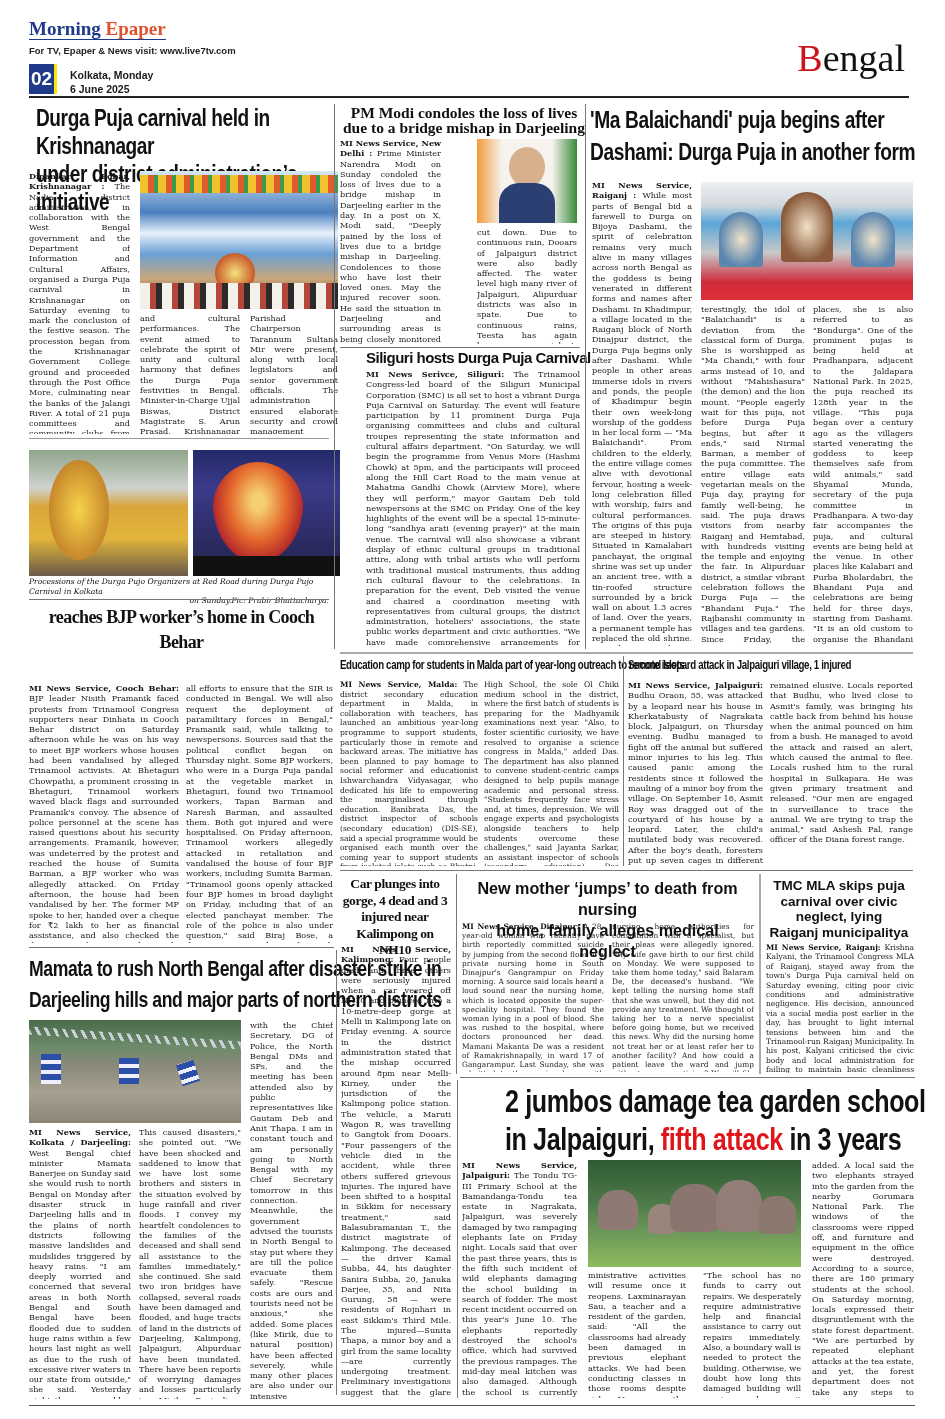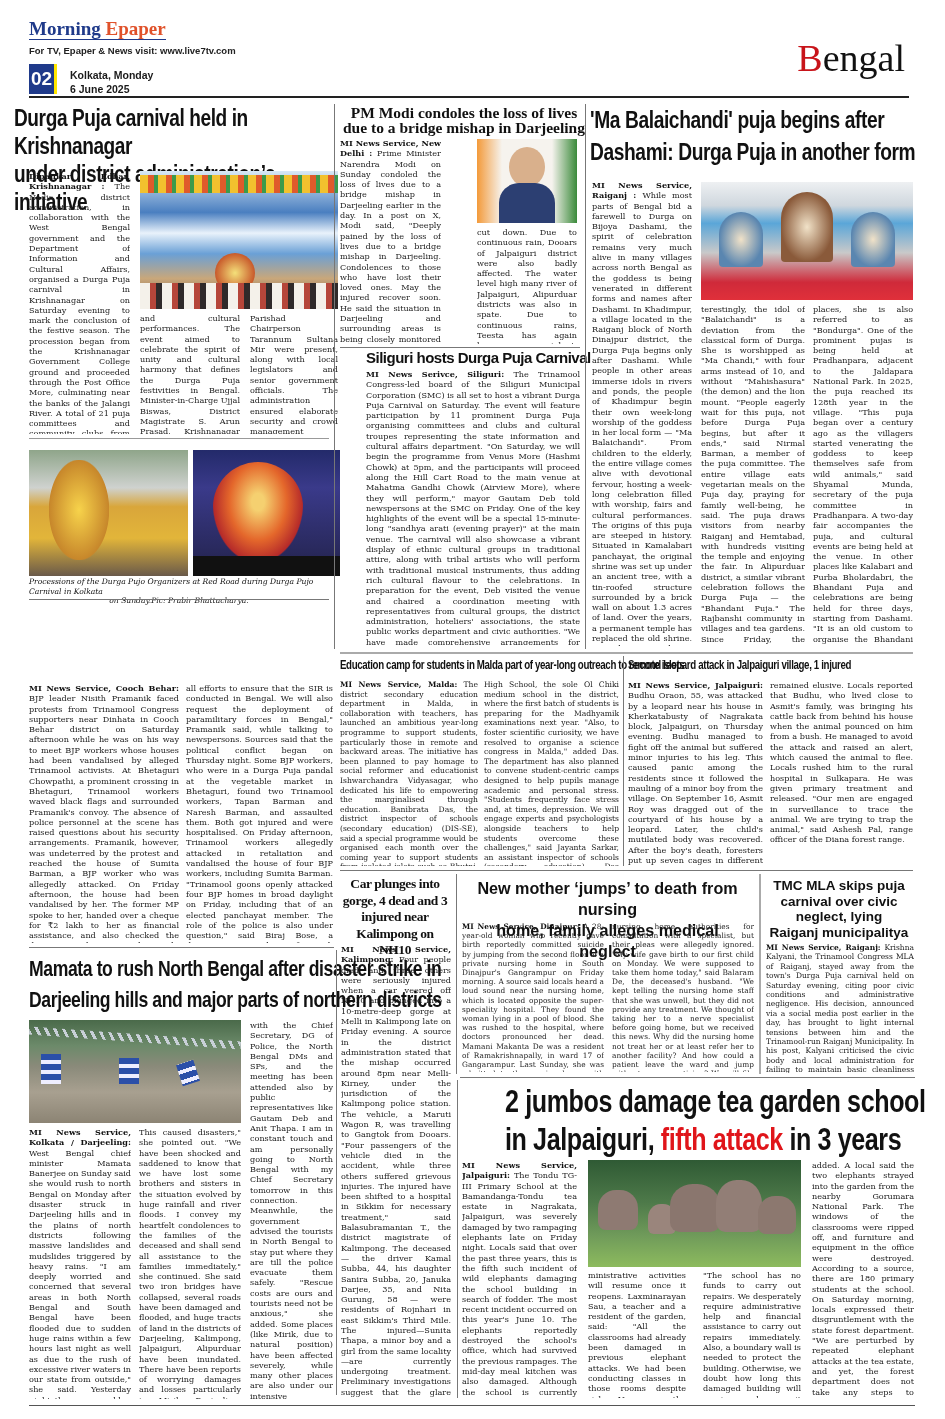--- a/index.html
+++ b/index.html
@@ -28,21 +28,21 @@
 <div class="abs mast-title"><span>Morning</span> <span class="acc">Epaper</span></div>
 <div class="abs mast-sub">For TV, Epaper &amp; News visit: www.live7tv.com</div>
 <div class="abs pg-no">02</div>
 <div class="abs dateline">
     <div>Kolkata, Monday</div>
     <div>6 June 2025</div>
   </div>
 <div class="abs section"><span class="acc">B</span><span>engal</span></div>
 <div class="abs rule" style="left:29px;top:96px;width:880px;height:1.5px"></div>
 
-<div class="abs" style="left:14px;top:104px;width:300px">
+<div class="abs" style="left:36px;top:104px;width:300px">
   <div class="hl" style="font-size:23px;line-height:28px;font-family:'Liberation Sans',sans-serif;transform:scaleX(0.83);width:370px">
     <div>Durga Puja carnival held in Krishnanagar</div>
     <div>under district administration’s initiative</div>
   </div>
 </div>
 <div class="abs body" style="left:29px;top:171px;width:101px;height:263px"><b>Dipankar Edbar, Krishnanagar :</b> <span>The Nadia district administration, in collaboration with the West Bengal government and the Department of Information and Cultural Affairs, organised a Durga Puja carnival in Krishnanagar on Saturday evening to mark the conclusion of the festive season. The procession began from the Krishnanagar Government College ground and proceeded through the Post Office More, culminating near the banks of the Jalangi River. A total of 21 puja committees and community clubs from across the city participated in the event, carrying their idols and tableaux in a colourful display of art and devotion, said Nadia DICO Subhamoy Mitra. The carnival drew large crowds as residents lined the streets to witness the decorated idols, music,</span></div>
 <div class="abs photo" style="left:140px;top:171px;width:198px;height:138px;background:linear-gradient(180deg,#d9e8f5 0%,#4a7fc0 30%,#e9f2fb 45%,#6aa0d6 60%,#c9a77a 78%,#6b5448 100%)">
   <div style="position:absolute;left:0;top:4px;width:100%;height:18px;background:repeating-linear-gradient(90deg,#f2c12e 0 8px,#e05a2b 8px 14px,#3c9a4b 14px 18px)"></div>
   <div style="position:absolute;left:75px;top:82px;width:40px;height:40px;border-radius:50%;background:radial-gradient(circle,#f4e07a,#c85a2b 70%)"></div>
   <div style="position:absolute;left:0;bottom:0;width:100%;height:26px;background:repeating-linear-gradient(90deg,#f4f1ea 0 10px,#b5463a 10px 16px,#2f2a2a 16px 22px)"></div>
@@ -52,21 +52,21 @@
 <div class="abs rule" style="left:29px;top:438px;width:300px;height:1px;background:#999"></div>
 <div class="abs photo" style="left:29px;top:450px;width:159px;height:126px;background:linear-gradient(180deg,#8fa58a 0%,#cfd2cf 30%,#d9a63a 45%,#e2b53a 70%,#6a5a4a 100%)">
   <div style="position:absolute;left:20px;top:10px;width:60px;height:100px;background:radial-gradient(ellipse,#f7d34b,#c7872b 70%,transparent 72%)"></div>
 </div>
 <div class="abs photo" style="left:193px;top:450px;width:147px;height:126px;background:linear-gradient(180deg,#232a6a 0%,#3a3a8a 30%,#22224a 100%)">
   <div style="position:absolute;left:20px;top:12px;width:90px;height:100px;border-radius:45px 45px 6px 6px;background:radial-gradient(ellipse at 50% 40%,#f5d070 10%,#e4672b 45%,#b52a2a 70%,transparent 72%)"></div>
   <div style="position:absolute;left:0;bottom:0;width:100%;height:20px;background:#111"></div>
 </div>
 <div class="abs caption" style="left:29px;top:577px;width:300px">
   <div>Processions of the Durga Pujo Organizers at Red Road during Durga Pujo Carnival in Kolkata</div>
-  <div style="display:flex;justify-content:center">
+  <div style="display:flex;justify-content:flex-end">
       <span>on Sunday.</span>
       <span>Pic: Prabir Bhattacharya.</span>
     </div>
 </div>
 <div class="abs rule" style="left:29px;top:599px;width:300px;height:1px;background:#777"></div>
 
 <div class="vr abs" style="left:334px;top:104px;height:545px"></div>
 
 <div class="abs hl-c" style="left:340px;top:105px;width:248px;font-family:'Liberation Serif',serif;font-weight:bold;font-size:15.5px;line-height:15px;color:#111">
   <div>PM Modi condoles the loss of lives</div>
@@ -92,20 +92,21 @@
 <div class="abs body" style="left:592px;top:180px;width:100px;height:466px"><b>MI News Service, Raiganj :</b> <span>While most parts of Bengal bid a farewell to Durga on Bijoya Dashami, the spirit of celebration remains very much alive in many villages across north Bengal as the goddess is being venerated in different forms and names after Dashami. In Khadimpur, a village located in the Raiganj block of North Dinajpur district, the Durga Puja begins only after Dashami. While people in other areas immerse idols in rivers and ponds, the people of Khadimpur begin their own week-long worship of the goddess in her local form — "Ma Balaichandi". From children to the elderly, the entire village comes alive with devotional fervour, hosting a week-long celebration filled with worship, fairs and cultural performances. The origins of this puja are steeped in history. Situated in Kamalabari panchayat, the original shrine was set up under an ancient tree, with a tin-roofed structure surrounded by a brick wall on about 1.3 acres of land. Over the years, a permanent temple has replaced the old shrine. According to tradition, the worship begins on Thursday night, and this year too, the rituals started on Thursday night, with prayers and offerings going on throughout the day on Friday. A village fair is also hosted at the venue. On the day of the Puja, the goddess is adorned with gold and silver ornaments. In-</span></div>
 <div class="abs photo" style="left:701px;top:182px;width:212px;height:118px;background:linear-gradient(180deg,#eef0f2 0%,#cfd7de 20%,#5aa6d8 35%,#c9c9c9 60%,#cf2a3a 85%,#e0303a 100%)">
   <div style="position:absolute;left:80px;top:10px;width:52px;height:70px;border-radius:26px 26px 4px 4px;background:radial-gradient(#f1e2c8,#8a5a3a 70%)"></div>
   <div style="position:absolute;left:18px;top:30px;width:44px;height:55px;border-radius:22px 22px 4px 4px;background:radial-gradient(#f1e2c8,#5a86b0 70%)"></div>
   <div style="position:absolute;left:150px;top:30px;width:44px;height:55px;border-radius:22px 22px 4px 4px;background:radial-gradient(#f1e2c8,#5a86b0 70%)"></div>
 </div>
 <div class="abs body" style="left:701px;top:304px;width:104px;height:342px">terestingly, the idol of "Balaichandi" is a deviation from the classical form of Durga. She is worshipped as "Ma Chandi," with four arms instead of 10, and without "Mahishasura" (the demon) and the lion mount. "People eagerly wait for this puja, not before Durga Puja begins, but after it ends," said Nirmal Barman, a member of the puja committee. The entire village eats vegetarian meals on the Puja day, praying for family well-being, he said. The puja draws visitors from nearby Raiganj and Hemtabad, with hundreds visiting the temple and enjoying the fair. In Alipurduar district, a similar vibrant celebration follows the Durga Puja — the "Bhandani Puja." The Rajbanshi community in villages and tea gardens. Since Friday, the Bhandani Puja has been celebrated in Alipurduar 1 block, with fairs being held on grounds beside the temples. For the Rajbanshis, the goddess is worshipped in three names, "Bhandani," "Bhandarani," and "Bhandali." In some</div>
 <div class="abs body" style="left:813px;top:304px;width:100px;height:342px">places, she is also referred to as "Bondurga". One of the prominent pujas is being held at Pradhanpara, adjacent to the Jaldapara National Park. In 2025, the puja reached its 128th year in the village. "This puja began over a century ago as the villagers started venerating the goddess to keep themselves safe from wild animals," said Shyamal Munda, secretary of the puja committee in Pradhanpara. A two-day fair accompanies the puja, and cultural events are being held at the venue. In other places like Kalabari and Purba Bholardabri, the Bhandani Puja and celebrations are being held for three days, starting from Dashami. "It is an old custom to organise the Bhandani Puja. The puja begins after the Durga idols are immersed on Dashami and continues for four days," said an Alipurduar resident. "These pujas give people an opportunity to continue their celebrations for some more days, and thousands congregate in these villages to witness the rituals and join the festivities," he added.</div>
 
 <div class="abs hl-c" style="left:29px;top:605px;width:305px;font-family:'Liberation Serif',serif;font-weight:bold;font-size:18px;line-height:25px;color:#111;letter-spacing:-0.6px">
+  <div>reaches BJP worker’s home in Cooch Behar</div>
 </div>
 <div class="abs body" style="left:29px;top:683px;width:150px;height:260px"><b>MI News Service, Cooch Behar:</b> <span>BJP leader Nisith Pramanik faced protests from Trinamool Congress supporters near Dinhata in Cooch Behar district on Saturday afternoon while he was on his way to meet BJP workers whose houses had been vandalised by alleged Trinamool activists. At Bhetaguri Chowpathi, a prominent crossing in Bhetaguri, Trinamool workers waved black flags and surrounded Pramanik's convoy. The absence of police personnel at the scene has raised questions about his security arrangements. Pramanik, however, was undeterred by the protest and reached the house of Sumita Barman, a BJP worker who was allegedly attacked. On Friday afternoon, the house had been vandalised by her. The former MP spoke to her, handed over a cheque for ₹2 lakh to her as financial assistance, and also checked the damage. He also contacted Suvendu Adhikari, the leader of the Opposition in the Assembly, from there. Sumita spoke to Adhikari over the phone, and the latter assured full support from the BJP and promised to arrange a sewing machine for her. "West Bengal is moving forward on the path of 'SIR' (special intensive revision of the electoral roll). No matter how hard the Trinamool tries to stop us, we will put in</span></div>
 <div class="abs body" style="left:186px;top:683px;width:147px;height:260px">all efforts to ensure that the SIR is conducted in Bengal. We will also request the deployment of paramilitary forces in Bengal," Pramanik said, while talking to newspersons. Sources said that the political conflict began on Thursday night. Some BJP workers, who were in a Durga Puja pandal at the vegetable market in Bhetaguri, found two Trinamool workers, Tapan Barman and Naresh Barman, and assaulted them. Both got injured and were hospitalised. On Friday afternoon, Trinamool workers allegedly attacked in retaliation and vandalised the house of four BJP workers, including Sumita Barman. "Trinamool goons openly attacked four BJP homes in broad daylight on Friday, including that of an elected panchayat member. The role of the police is also under question," said Biraj Bose, a district vice-president of Cooch Behar. Sunil Ray Sarkar, a local Trinamool leader, however, denied the charge. "It was our workers who were assaulted by BJP supporters on Thursday night. They ended up with head injuries, and we have filed a complaint with the police. I have no information that any house has been ransacked," said Sarkar. Police officers, when contacted, said the investigation is in progress. No arrests have been made so far, said sources.</div>
 <div class="abs rule" style="left:29px;top:947px;width:305px;height:1px;background:#777"></div>
 
 <div class="abs rule" style="left:340px;top:652px;width:573px;height:2px;background:#aaa"></div>
 <div class="abs hl" style="left:340px;top:656px;font-size:13.5px;line-height:18px;transform:scaleX(0.72);white-space:nowrap">Education camp for students in Malda part of year-long outreach to remote islets</div>
 <div class="abs body" style="left:340px;top:680px;width:138px;height:186px;font-size:7.6px;line-height:9.6px"><b>MI News Service, Malda:</b> <span>The district secondary education department in Malda, in collaboration with teachers, has launched an ambitious year-long programme to support students, particularly those in remote and backward areas. The initiative has been planned to pay homage to social reformer and educationist Ishwarchandra Vidyasagar, who dedicated his life to empowering the marginalised through education. Banibrata Das, the district inspector of schools (secondary education) (DIS-SE), said a special programme would be organised each month over the coming year to support students from isolated islets such as Bhutni, Gadai, and Hamidpur, where educational opportunities remain limited. "We intend to conduct dedicated education camps on these islets of the district to assist students. Our teachers will participate in these efforts," he said. Alongside the academic camps, a focused drive will support Thurabari Ol Chiki</span></div>
 <div class="abs body" style="left:484px;top:680px;width:135px;height:186px;font-size:7.6px;line-height:9.6px">High School, the sole Ol Chiki medium school in the district, where the first batch of students is preparing for the Madhyamik examinations next year. "Also, to foster scientific curiosity, we have resolved to organise a science congress in Malda," added Das. The department has also planned to convene student-centric camps designed to help pupils manage academic and personal stress. "Students frequently face stress and, at times, depression. We will engage experts and psychologists alongside teachers to help students overcome these challenges," said Jayanta Sarkar, an assistant inspector of schools (secondary education). Das emphasised they want to develop a culture of "happy learning". "We believe that when students experience joy in the learning process, attendance improves and dropout rates decline," said the official, while adding that the event calendar was finalised on September 26, on the birth anniversary of Vidyasagar.</div>
 <div class="vr abs" style="left:623px;top:656px;height:210px"></div>

